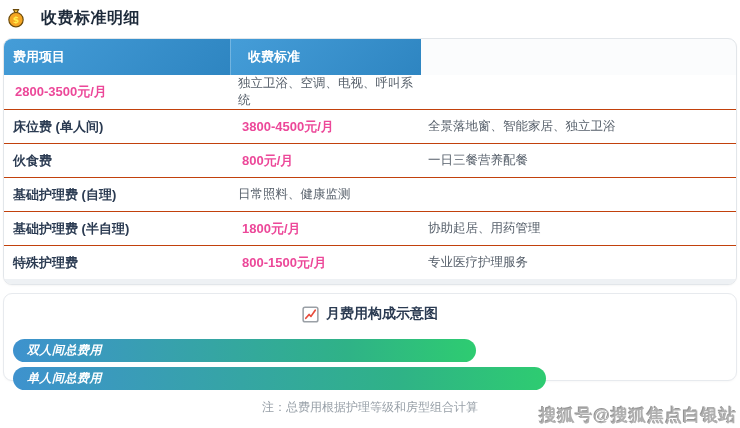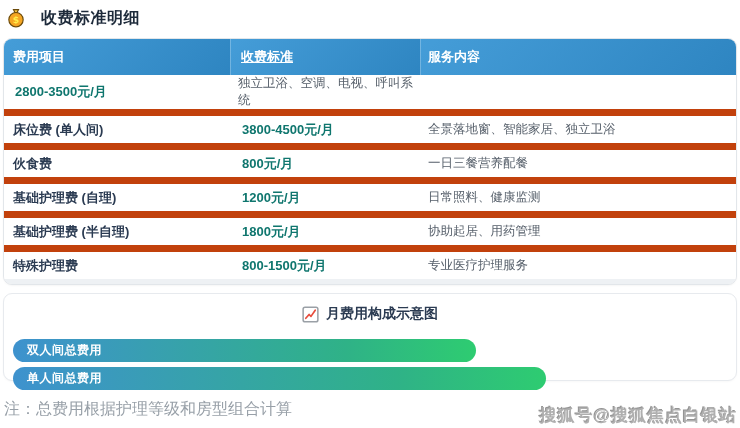--- a/index.html
+++ b/index.html
@@ -30,55 +30,55 @@
   }
   .t-header { display:grid; grid-template-columns:227px 190px 1fr; height:36px; }
   .t-header .h-cell {
     display:flex; align-items:center;
     color:#ffffff; font-weight:bold; font-size:13px;
     background:linear-gradient(135deg,#459dd8 0%,#2e85c1 100%);
     border-right:1px solid rgba(255,255,255,.25);
   }
   .t-header .h-cell:last-child { border-right:none; }
   .h-cell.c1 { padding-left:9px; }
-  .h-cell.c2 { padding-left:10px;text-decoration:underline; }
+  .h-cell.c2 { padding-left:17px; }
   .h-cell.c3 { padding-left:7px; }
 
   .t-row {
     display:grid; grid-template-columns:227px 190px 1fr; height:34px;
-    background:#ffffff; border-top:7px solid #c2410c;
+    background:#ffffff; border-top:1px solid #c2410c;
   }
   .t-row:first-child { border-top:none; }
   .t-cell { display:flex; align-items:center; }
   .cell-item   { padding-left:9px;  font-size:13px; font-weight:bold; color:#2b3b52; }
-  .cell-price  { padding-left:11px; font-size:13px; font-weight:bold; color:#0f766e; }
+  .cell-price  { padding-left:11px; font-size:13px; font-weight:bold; color:#ec4899; }
   .cell-service{ padding-left:7px;  font-size:12.5px; color:#57606b; }
   .t-footer { height:5px; background:#eef1f4; }
 
   
   .chart-card {
     position:absolute; left:3px; right:3px; top:293px; height:88px;
     border:1px solid #e7eaee; border-radius:9px; background:#ffffff;
     box-shadow:0 1px 2px rgba(0,0,0,.03);
   }
   .chart-title-row {
     display:flex; align-items:center; justify-content:center; gap:7px;
     padding-top:10px; height:30px;
   }
   .chart-icon { width:17px; height:17px; }
   .chart-title { font-size:14px; font-weight:bold; color:#2b3b52; }
   .bars { padding:15px 9px 0 9px; }
   .bar {
     height:23px; border-radius:12px; margin-bottom:5px;
     background:linear-gradient(90deg,#3e92ce 0%,#2fb287 72%,#2ecc71 100%);
     display:flex; align-items:center; padding-left:14px;
-    color:#ffffff; font-size:12px; font-weight:bold; letter-spacing:.5px;
+    color:#ffffff; font-size:12px; font-weight:bold; letter-spacing:.5px;font-style:italic;
   }
   .chart-note {
-    text-align:left; font-size:16px; color:#98a0a8; margin-top:9px;
+    text-align:center; font-size:12px; color:#98a0a8; margin-top:9px;
   }
 
   
   .watermark {
     position:absolute; right:3px; bottom:1px;
     font-size:17px; font-weight:bold; letter-spacing:1px;
     color:#ababab;
     text-shadow:1px 1px 0 #ffffff, -1px -1px 0 #8e8e8e;
     opacity:.95;
   }
@@ -92,40 +92,38 @@
     <circle cx="12" cy="14" r="8.6" fill="#f5a623" stroke="#6b4a0a" stroke-width="1.4"></circle>
     <text x="12" y="18.5" text-anchor="middle" font-size="11" font-weight="bold" fill="#fff04d" font-family="'DejaVu Sans',sans-serif">$</text>
   </svg>
   <span class="page-title">收费标准明细</span>
 </div>
 
 <div class="table-card">
   <div class="t-header">
     <div class="h-cell c1">费用项目</div>
     <div class="h-cell c2">收费标准</div>
-    <div class="h-cell c3">服务内容</div>
   </div>
   <div id="table-body">
       <div class="t-row">
         <div class="t-cell cell-price">2800-3500元/月</div>
         <div class="t-cell cell-service">独立卫浴、空调、电视、呼叫系统</div>
       </div>
       <div class="t-row">
         <div class="t-cell cell-item">床位费 (单人间)</div>
         <div class="t-cell cell-price">3800-4500元/月</div>
         <div class="t-cell cell-service">全景落地窗、智能家居、独立卫浴</div>
       </div>
       <div class="t-row">
         <div class="t-cell cell-item">伙食费</div>
         <div class="t-cell cell-price">800元/月</div>
         <div class="t-cell cell-service">一日三餐营养配餐</div>
       </div>
       <div class="t-row">
         <div class="t-cell cell-item">基础护理费 (自理)</div>
-        <div class="t-cell cell-price">1200元/月</div>
         <div class="t-cell cell-service">日常照料、健康监测</div>
       </div>
       <div class="t-row">
         <div class="t-cell cell-item">基础护理费 (半自理)</div>
         <div class="t-cell cell-price">1800元/月</div>
         <div class="t-cell cell-service">协助起居、用药管理</div>
       </div>
       <div class="t-row">
         <div class="t-cell cell-item">特殊护理费</div>
         <div class="t-cell cell-price">800-1500元/月</div>

